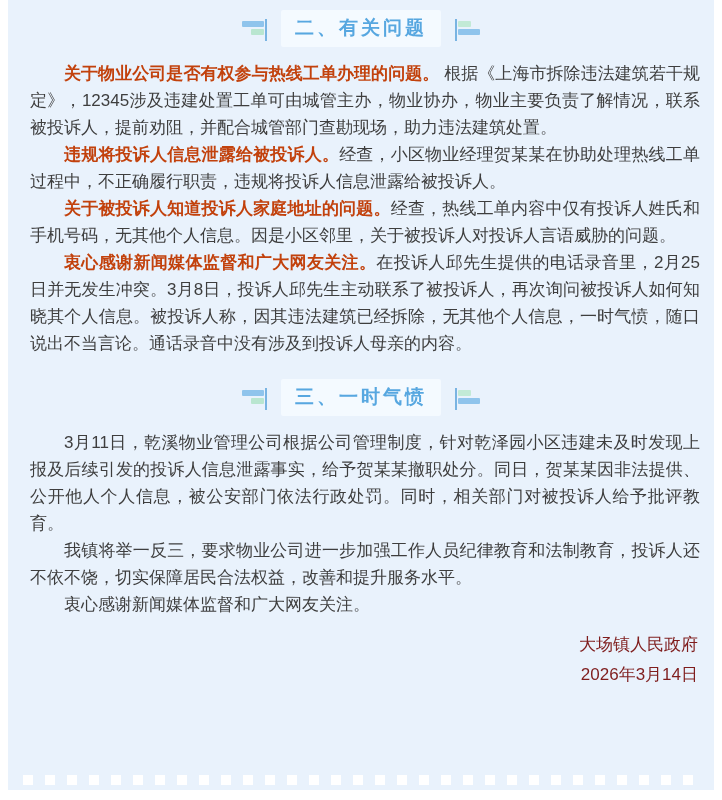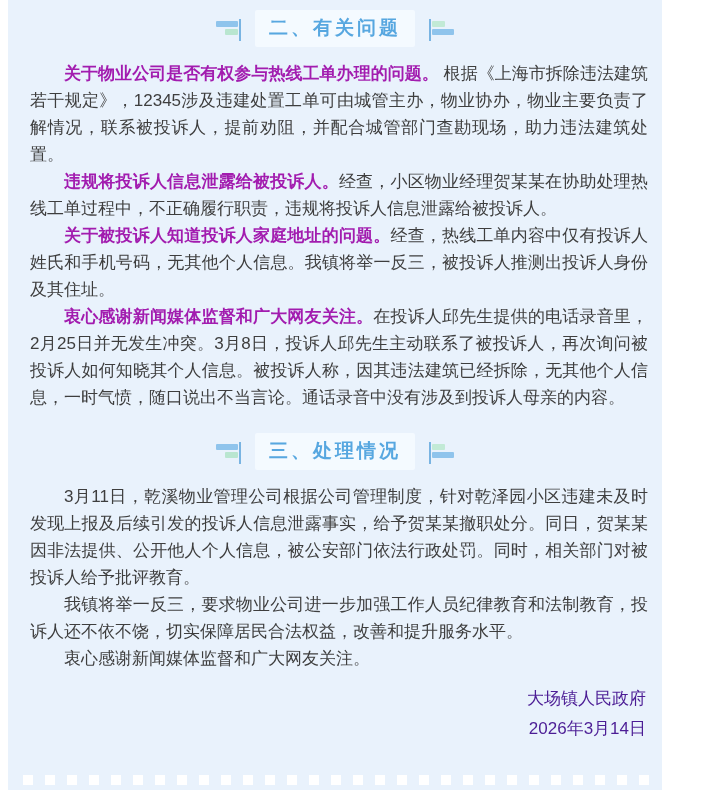--- a/index.html
+++ b/index.html
@@ -3,21 +3,21 @@
 <meta charset="utf-8">
 <style>
   html,body{margin:0;padding:0;background:#ffffff;}
   body{
     width:722px;height:800px;overflow:hidden;
     font-family:"Liberation Sans","DejaVu Sans",sans-serif;
   }
   .panel{
     position:relative;
     margin-left:8px;
-    width:654px;
+    width:706px;
     height:790px;
     background:#e9f2fc;
     box-sizing:border-box;
     padding-top:10px;
   }
   
   .sec-header{
     display:flex;
     align-items:center;
     justify-content:center;
@@ -53,31 +53,31 @@
   }
   .content p{
     margin:0;
     font-size:17px;
     line-height:27px;
     color:#3e3e3e;
     text-indent:2em;
     text-align:justify;
   }
   .lead{
-    color:#a21caf;
+    color:#c2410c;
     font-weight:bold;
   }
   .sec2{margin-top:22px;}
   .signature{
     margin-top:12px;
     padding-right:16px;
     text-align:right;
     font-size:17px;
     line-height:30px;
-    color:#4c1d95;
+    color:#7f1d1d;
   }
   .signature div{margin:0;}
   .perforation{
     position:absolute;
     left:15px;right:9px;
     bottom:5px;
     height:10px;
     background:repeating-linear-gradient(90deg,#ffffff 0 10px,rgba(255,255,255,0) 10px 22px);
   }
 </style>
@@ -96,31 +96,31 @@
     <span class="flag flag-right">
       <span class="bar-a"></span>
         <span class="bar-b"></span>
         <span class="pole"></span>
     </span>
   </div>
 
   <div class="content">
     <p><span class="lead">关于物业公司是否有权参与热线工单办理的问题。</span><span> 根据《上海市拆除违法建筑若干规定》，12345涉及违建处置工单可由城管主办，物业协办，物业主要负责了解情况，联系被投诉人，提前劝阻，并配合城管部门查勘现场，助力违法建筑处置。</span></p>
     <p><span class="lead">违规将投诉人信息泄露给被投诉人。</span><span>经查，小区物业经理贺某某在协助处理热线工单过程中，不正确履行职责，违规将投诉人信息泄露给被投诉人。</span></p>
-    <p><span class="lead">关于被投诉人知道投诉人家庭地址的问题。</span><span>经查，热线工单内容中仅有投诉人姓氏和手机号码，无其他个人信息。我镇将举一反三，被投诉人推测出投诉人身份及其住址。</span></p>
+    <p><span class="lead">关于被投诉人知道投诉人家庭地址的问题。</span><span>经查，热线工单内容中仅有投诉人姓氏和手机号码，无其他个人信息。因是小区邻里，关于被投诉人对投诉人言语威胁的问题。</span></p>
     <p><span class="lead">衷心感谢新闻媒体监督和广大网友关注。</span><span>在投诉人邱先生提供的电话录音里，2月25日并无发生冲突。3月8日，投诉人邱先生主动联系了被投诉人，再次询问被投诉人如何知晓其个人信息。被投诉人称，因其违法建筑已经拆除，无其他个人信息，一时气愤，随口说出不当言论。通话录音中没有涉及到投诉人母亲的内容。</span></p>
   </div>
 
   <div class="sec-header sec2">
     <span class="flag flag-left">
       <span class="bar-a"></span>
         <span class="bar-b"></span>
         <span class="pole"></span>
     </span>
-    <span class="sec-badge">三、处理情况</span>
+    <span class="sec-badge">三、一时气愤</span>
     <span class="flag flag-right">
       <span class="bar-a"></span>
         <span class="bar-b"></span>
         <span class="pole"></span>
     </span>
   </div>
 
   <div class="content">
     <p><span>3月11日，乾溪物业管理公司根据公司管理制度，针对乾泽园小区违建未及时发现上报及后续引发的投诉人信息泄露事实，给予贺某某撤职处分。同日，贺某某因非法提供、公开他人个人信息，被公安部门依法行政处罚。同时，相关部门对被投诉人给予批评教育。</span></p>
     <p><span>我镇将举一反三，要求物业公司进一步加强工作人员纪律教育和法制教育，投诉人还不依不饶，切实保障居民合法权益，改善和提升服务水平。</span></p>

